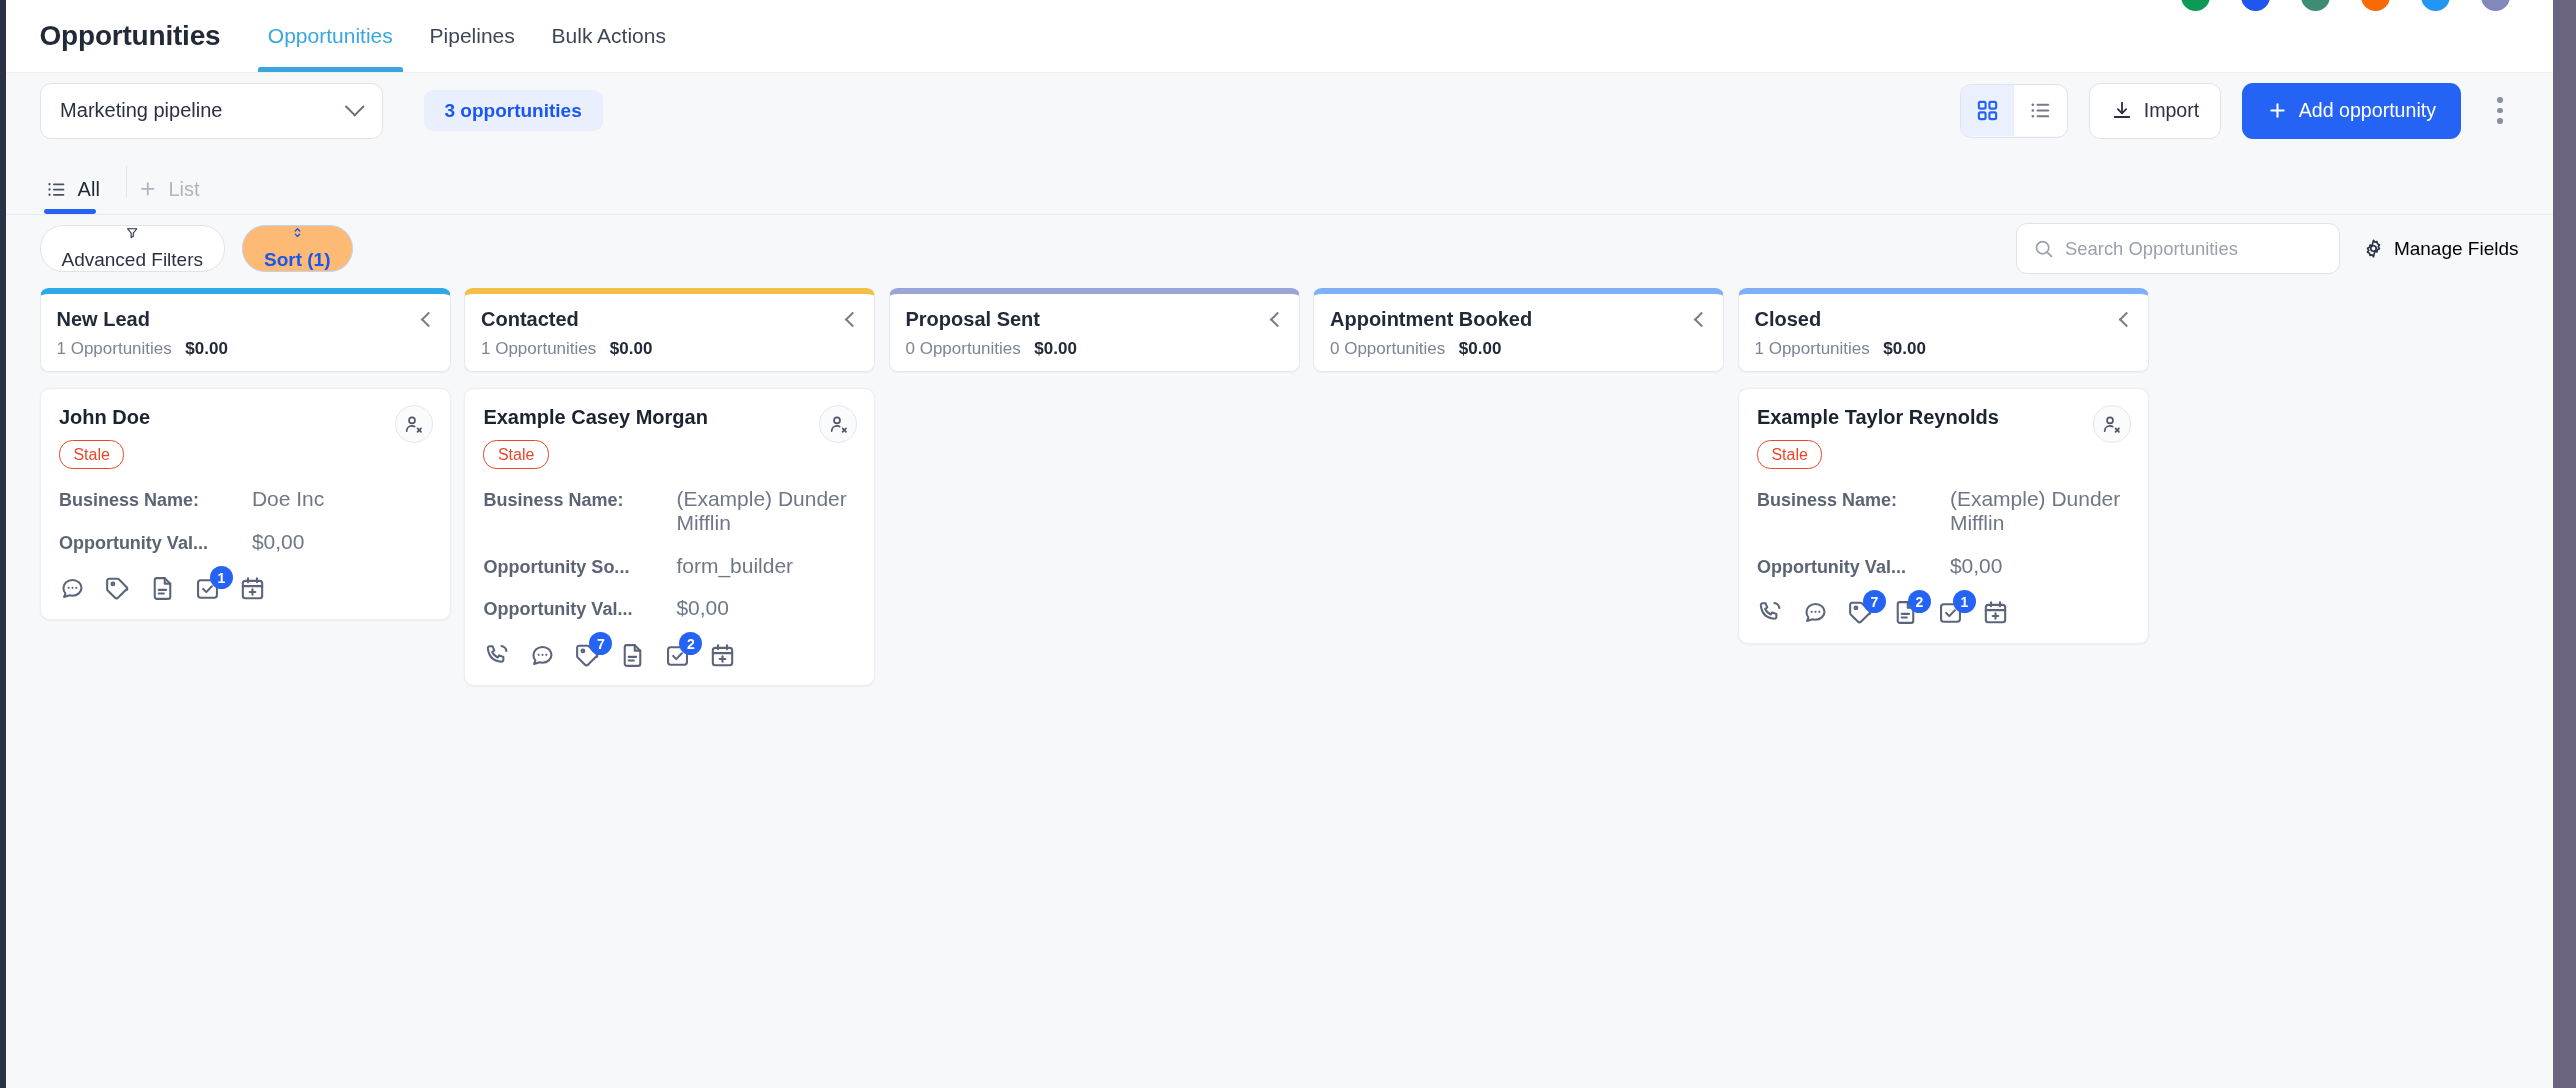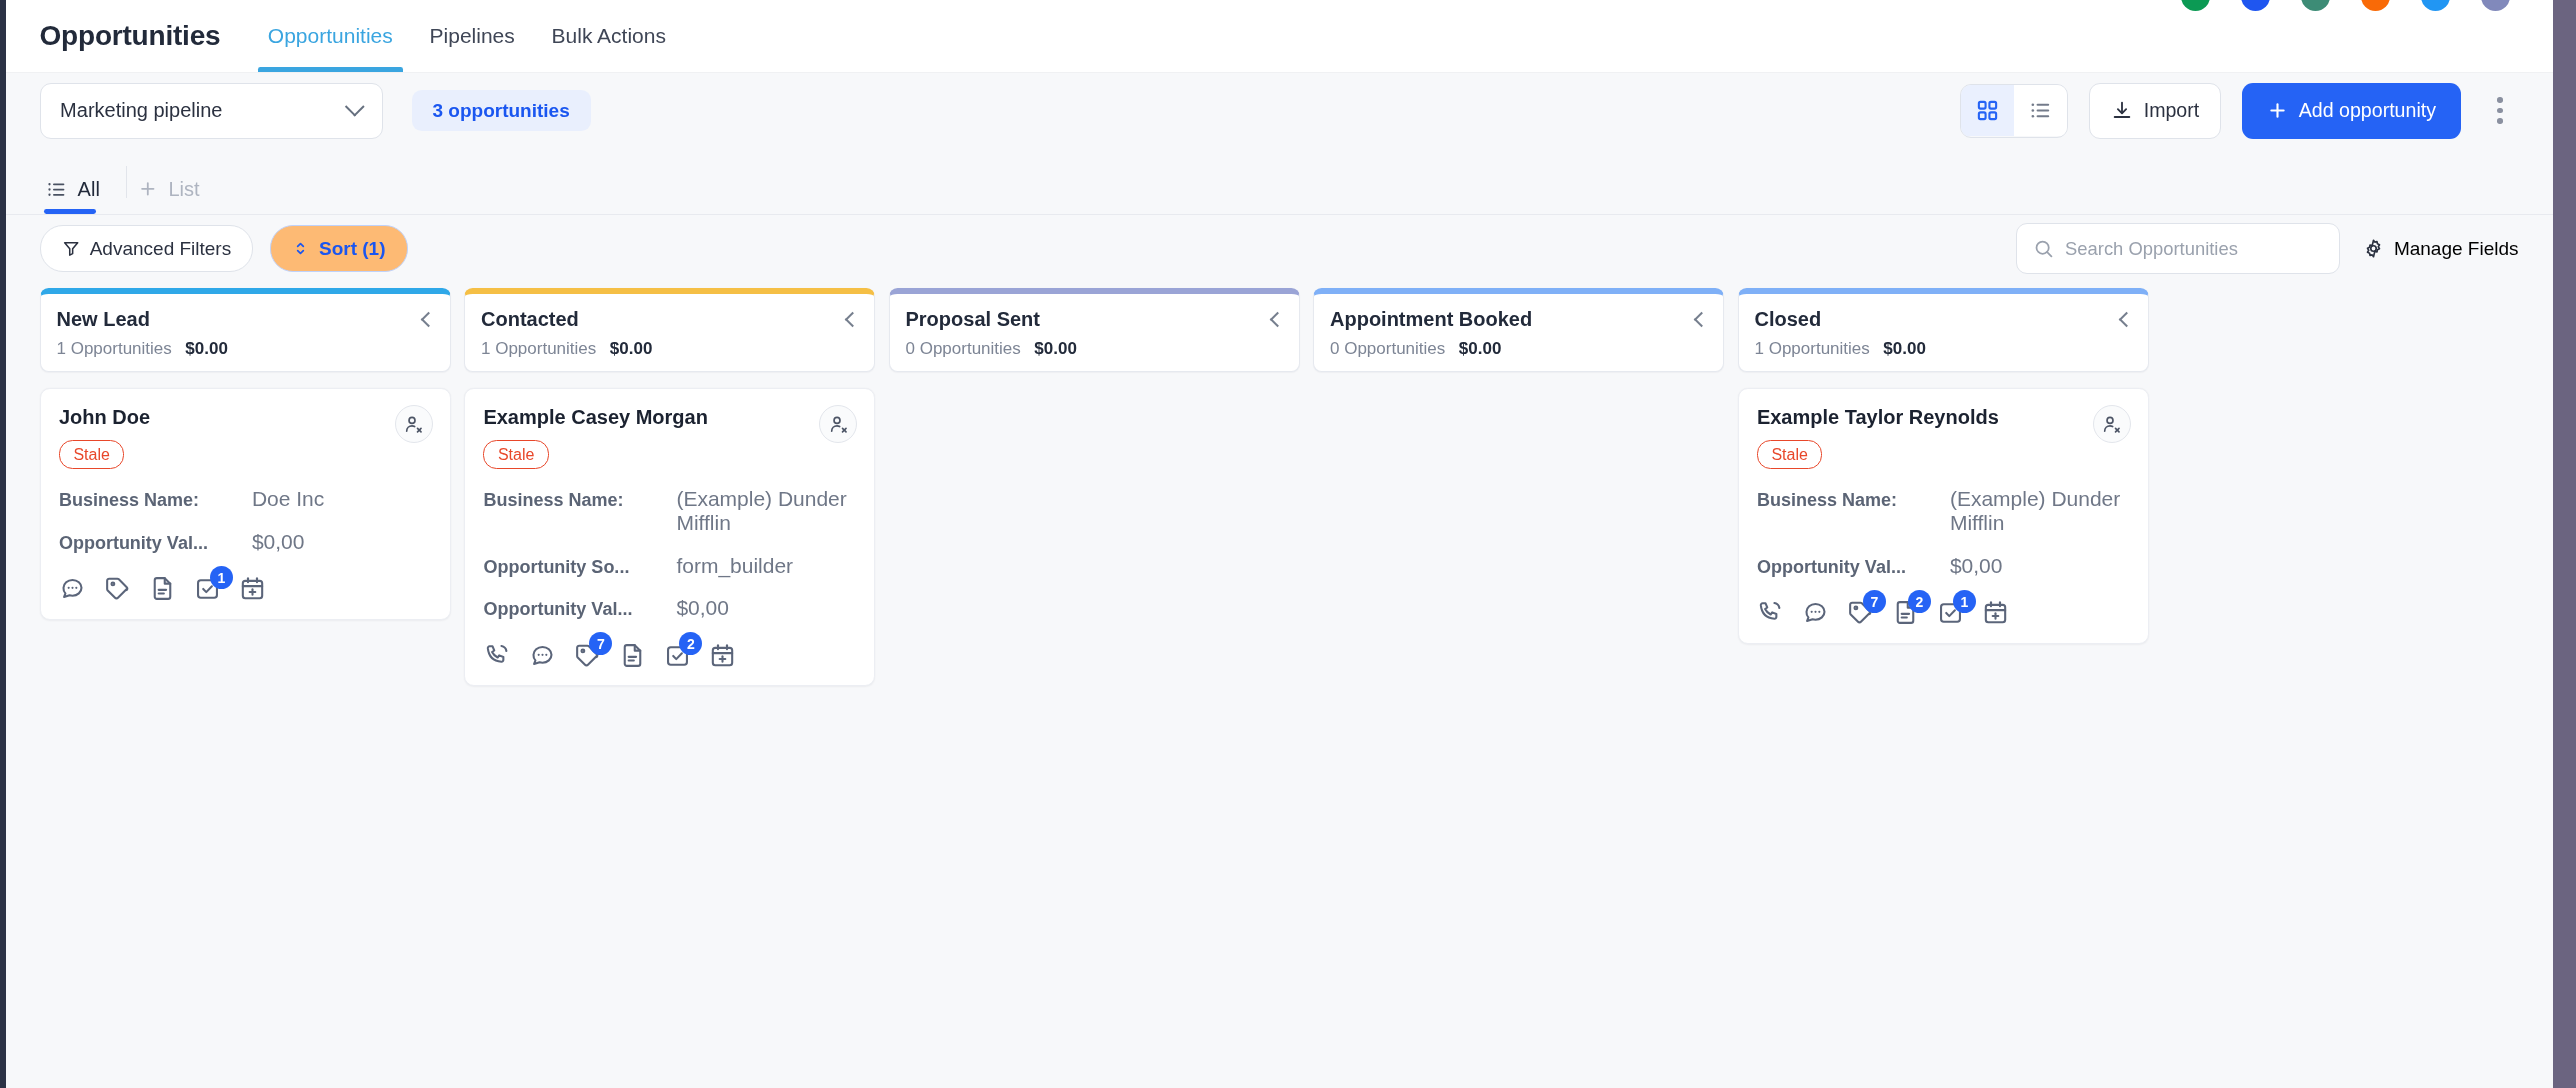--- a/index.html
+++ b/index.html
@@ -42,21 +42,21 @@
     display:flex; align-items:center; padding:0 34px;
   }
   .pipeline-select {
     width:343px; height:56px; background:#fff; border:1.2px solid #dfe3ea; border-radius:11px;
     display:flex; align-items:center; justify-content:space-between; padding:0 19.6px;
     font-size:20px; color:#2b3140; cursor:pointer;
   }
   .chev-d { width:13.5px; height:13.5px; border-right:2.4px solid #66707f; border-bottom:2.4px solid #66707f;
             transform:rotate(45deg) translate(-3.1px,-3.1px); }
   .count-pill {
-    margin-left:29px; background:#e9effd; color:#1a56f0; font-weight:700; font-size:19px;
+    margin-left:41px; background:#e9effd; color:#1a56f0; font-weight:700; font-size:19px;
     padding:9.8px 21px; border-radius:9.8px; white-space:nowrap;
   }
   .toolbar-right { margin-left:auto; display:flex; align-items:center; gap:21px; }
   .viewtoggle { display:flex; border:1.2px solid #dfe3ea; border-radius:11px; overflow:hidden; height:54px; }
   .vt-btn { width:53px; height:51px; display:flex; align-items:center; justify-content:center; cursor:pointer; background:#fff; }
   .vt-btn.active { background:#eaf0fe; }
   .btn {
     height:56px; border:1.2px solid #dfe3ea; border-radius:11px; background:#fff;
     display:flex; align-items:center; gap:11px; padding:0 21px;
     font-size:19.6px; color:#2b3140; cursor:pointer; white-space:nowrap;
@@ -88,21 +88,21 @@
   .subtab-divider { width:1.2px; height:32px; background:#e2e5eb; margin:0 4.9px 16px 4.9px; }
 
   
   .filterrow {
     position:absolute; left:5.5px; top:215px; width:2547px; height:67px;
     display:flex; align-items:center; padding:0 34px;
   }
   .pill {
     height:47px; border:1.2px solid #dfe3ea; border-radius:23px; background:#fff;
     display:flex; align-items:center; gap:9.8px; padding:0 21px;
-    font-size:19px; color:#2b3140; cursor:pointer; white-space:nowrap;
+    font-size:19px; color:#2b3140; cursor:pointer; white-space:nowrap;flex-direction:column;
   }
   .pill.accent { background:#fdba74; border-color:#bfd2fb; color:#1a56f0; font-weight:700; }
   .filter-right { margin-left:auto; display:flex; align-items:center; gap:23px; }
   .searchbox {
     width:324px; height:51px; background:#fff; border:1.2px solid #dfe3ea; border-radius:11px;
     display:flex; align-items:center; gap:11px; padding:0 16px;
     font-size:18.4px; color:#9aa1ad; cursor:text;
   }
   .manage { display:flex; align-items:center; gap:9.8px; font-size:19px; color:#000000; cursor:pointer; white-space:nowrap; }
 

